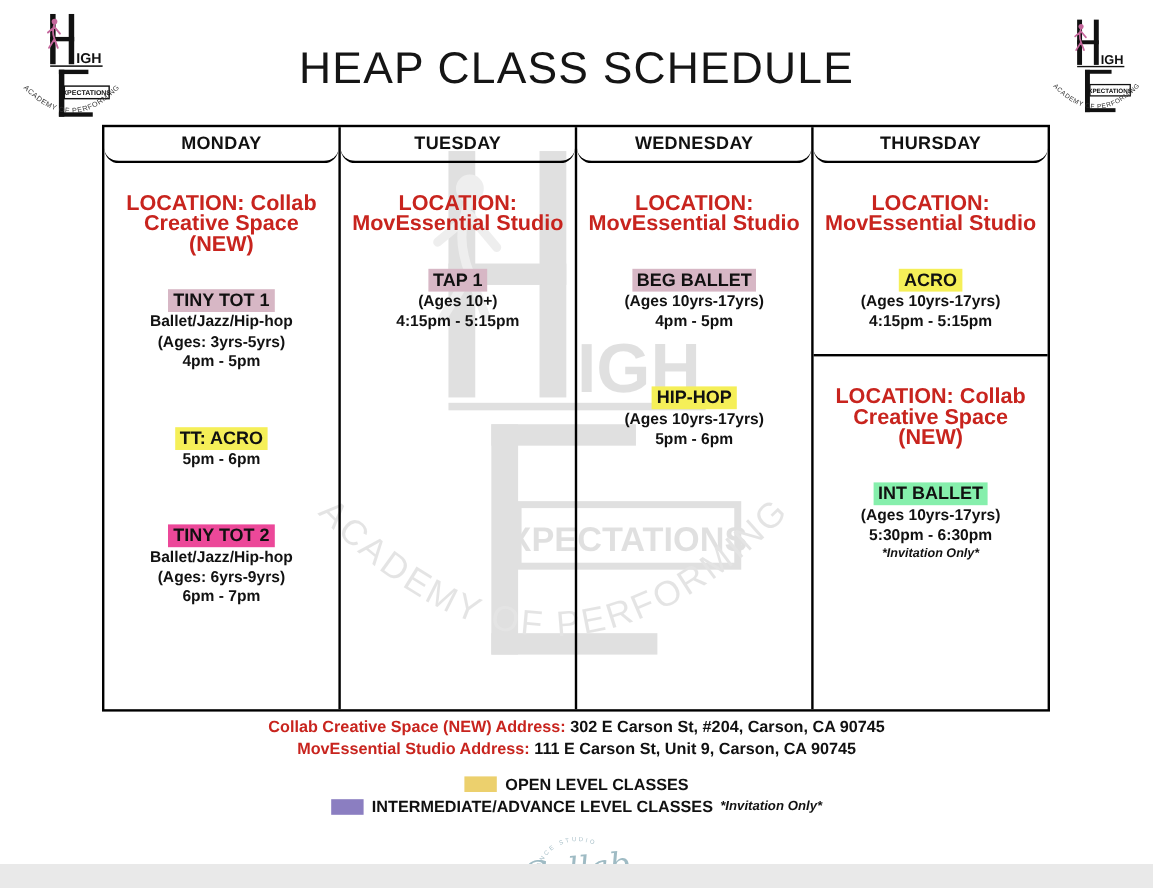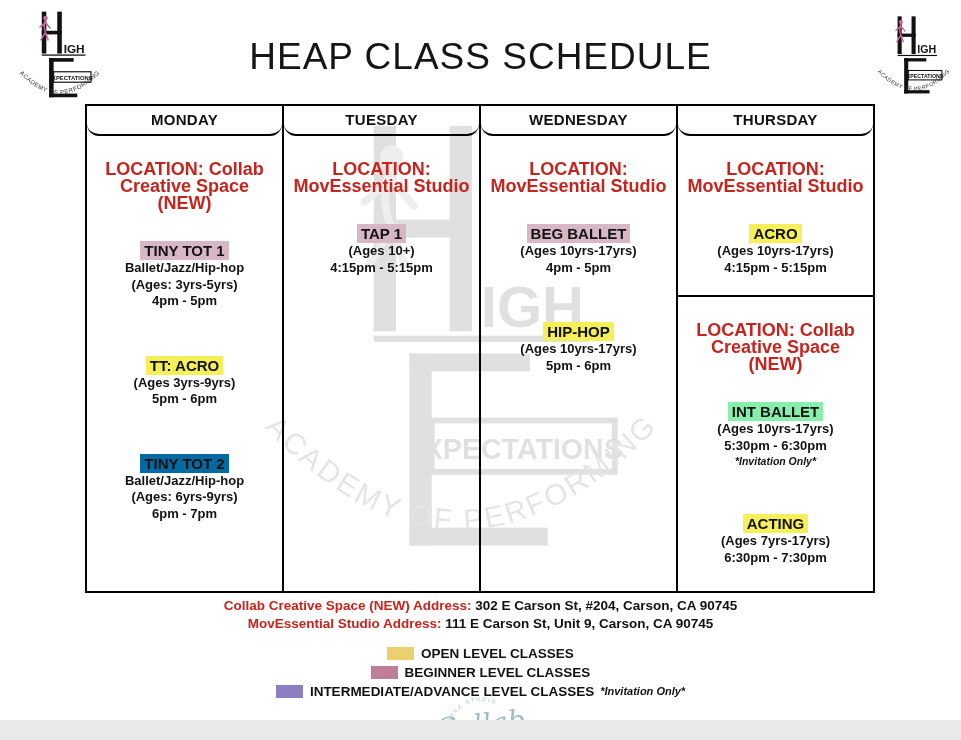--- a/index.html
+++ b/index.html
@@ -159,25 +159,24 @@
           <div class="section">
             <div class="location"><span class="loc-label">LOCATION:</span> Collab Creative Space (NEW)</div>
             <div class="class-block first">
               <div><span class="class-name" style="background-color: rgb(215, 183, 197);">TINY TOT 1</span></div>
               <div class="class-line">Ballet/Jazz/Hip-hop</div>
               <div class="class-line">(Ages: 3yrs-5yrs)</div>
               <div class="class-line">4pm - 5pm</div>
             </div>
             <div class="class-block">
               <div><span class="class-name" style="background-color: rgb(245, 239, 88);">TT: ACRO</span></div>
-              <div class="class-line">(Ages 3yrs-9yrs)</div>
               <div class="class-line">5pm - 6pm</div>
             </div>
             <div class="class-block">
-              <div><span class="class-name" style="background-color: #0369a1;">TINY TOT 2</span></div>
+              <div><span class="class-name" style="background-color: #ec4899;">TINY TOT 2</span></div>
               <div class="class-line">Ballet/Jazz/Hip-hop</div>
               <div class="class-line">(Ages: 6yrs-9yrs)</div>
               <div class="class-line">6pm - 7pm</div>
             </div>
           </div>
         </div>
       </div>
       <div class="col">
         <div class="day-header">TUESDAY</div>
         <div class="sections">
@@ -220,25 +219,20 @@
               <div class="class-line">4:15pm - 5:15pm</div>
             </div>
           </div>
           <div class="section">
             <div class="location"><span class="loc-label">LOCATION:</span> Collab Creative Space (NEW)</div>
             <div class="class-block first">
               <div><span class="class-name" style="background-color: #86efac;">INT BALLET</span></div>
               <div class="class-line">(Ages 10yrs-17yrs)</div>
               <div class="class-line">5:30pm - 6:30pm</div>
               <div class="class-note">*Invitation Only*</div>
-            </div>
-            <div class="class-block">
-              <div><span class="class-name" style="background-color: rgb(245, 239, 88);">ACTING</span></div>
-              <div class="class-line">(Ages 7yrs-17yrs)</div>
-              <div class="class-line">6:30pm - 7:30pm</div>
             </div>
           </div>
         </div>
       </div>
     </div>
 
   <div class="addresses">
     <div>
       <span class="addr-label">Collab Creative Space (NEW) Address:</span>
       <span class="addr-value">302 E Carson St, #204, Carson, CA 90745</span>
@@ -246,24 +240,20 @@
     <div>
       <span class="addr-label">MovEssential Studio Address:</span>
       <span class="addr-value">111 E Carson St, Unit 9, Carson, CA 90745</span>
     </div>
   </div>
 
   <div class="legend">
       <div class="legend-row">
         <span class="legend-swatch" style="background-color: rgb(236, 208, 109);"></span>
         <span class="legend-label">OPEN LEVEL CLASSES</span>
-      </div>
-      <div class="legend-row">
-        <span class="legend-swatch" style="background-color: rgb(188, 126, 152);"></span>
-        <span class="legend-label">BEGINNER LEVEL CLASSES</span>
       </div>
       <div class="legend-row">
         <span class="legend-swatch" style="background-color: rgb(139, 126, 193);"></span>
         <span class="legend-label">INTERMEDIATE/ADVANCE LEVEL CLASSES</span>
         <span class="legend-note">*Invitation Only*</span>
       </div>
     </div>
 
   <div class="collab-stamp">
     <svg viewBox="0 0 120 70" xmlns="http://www.w3.org/2000/svg">

